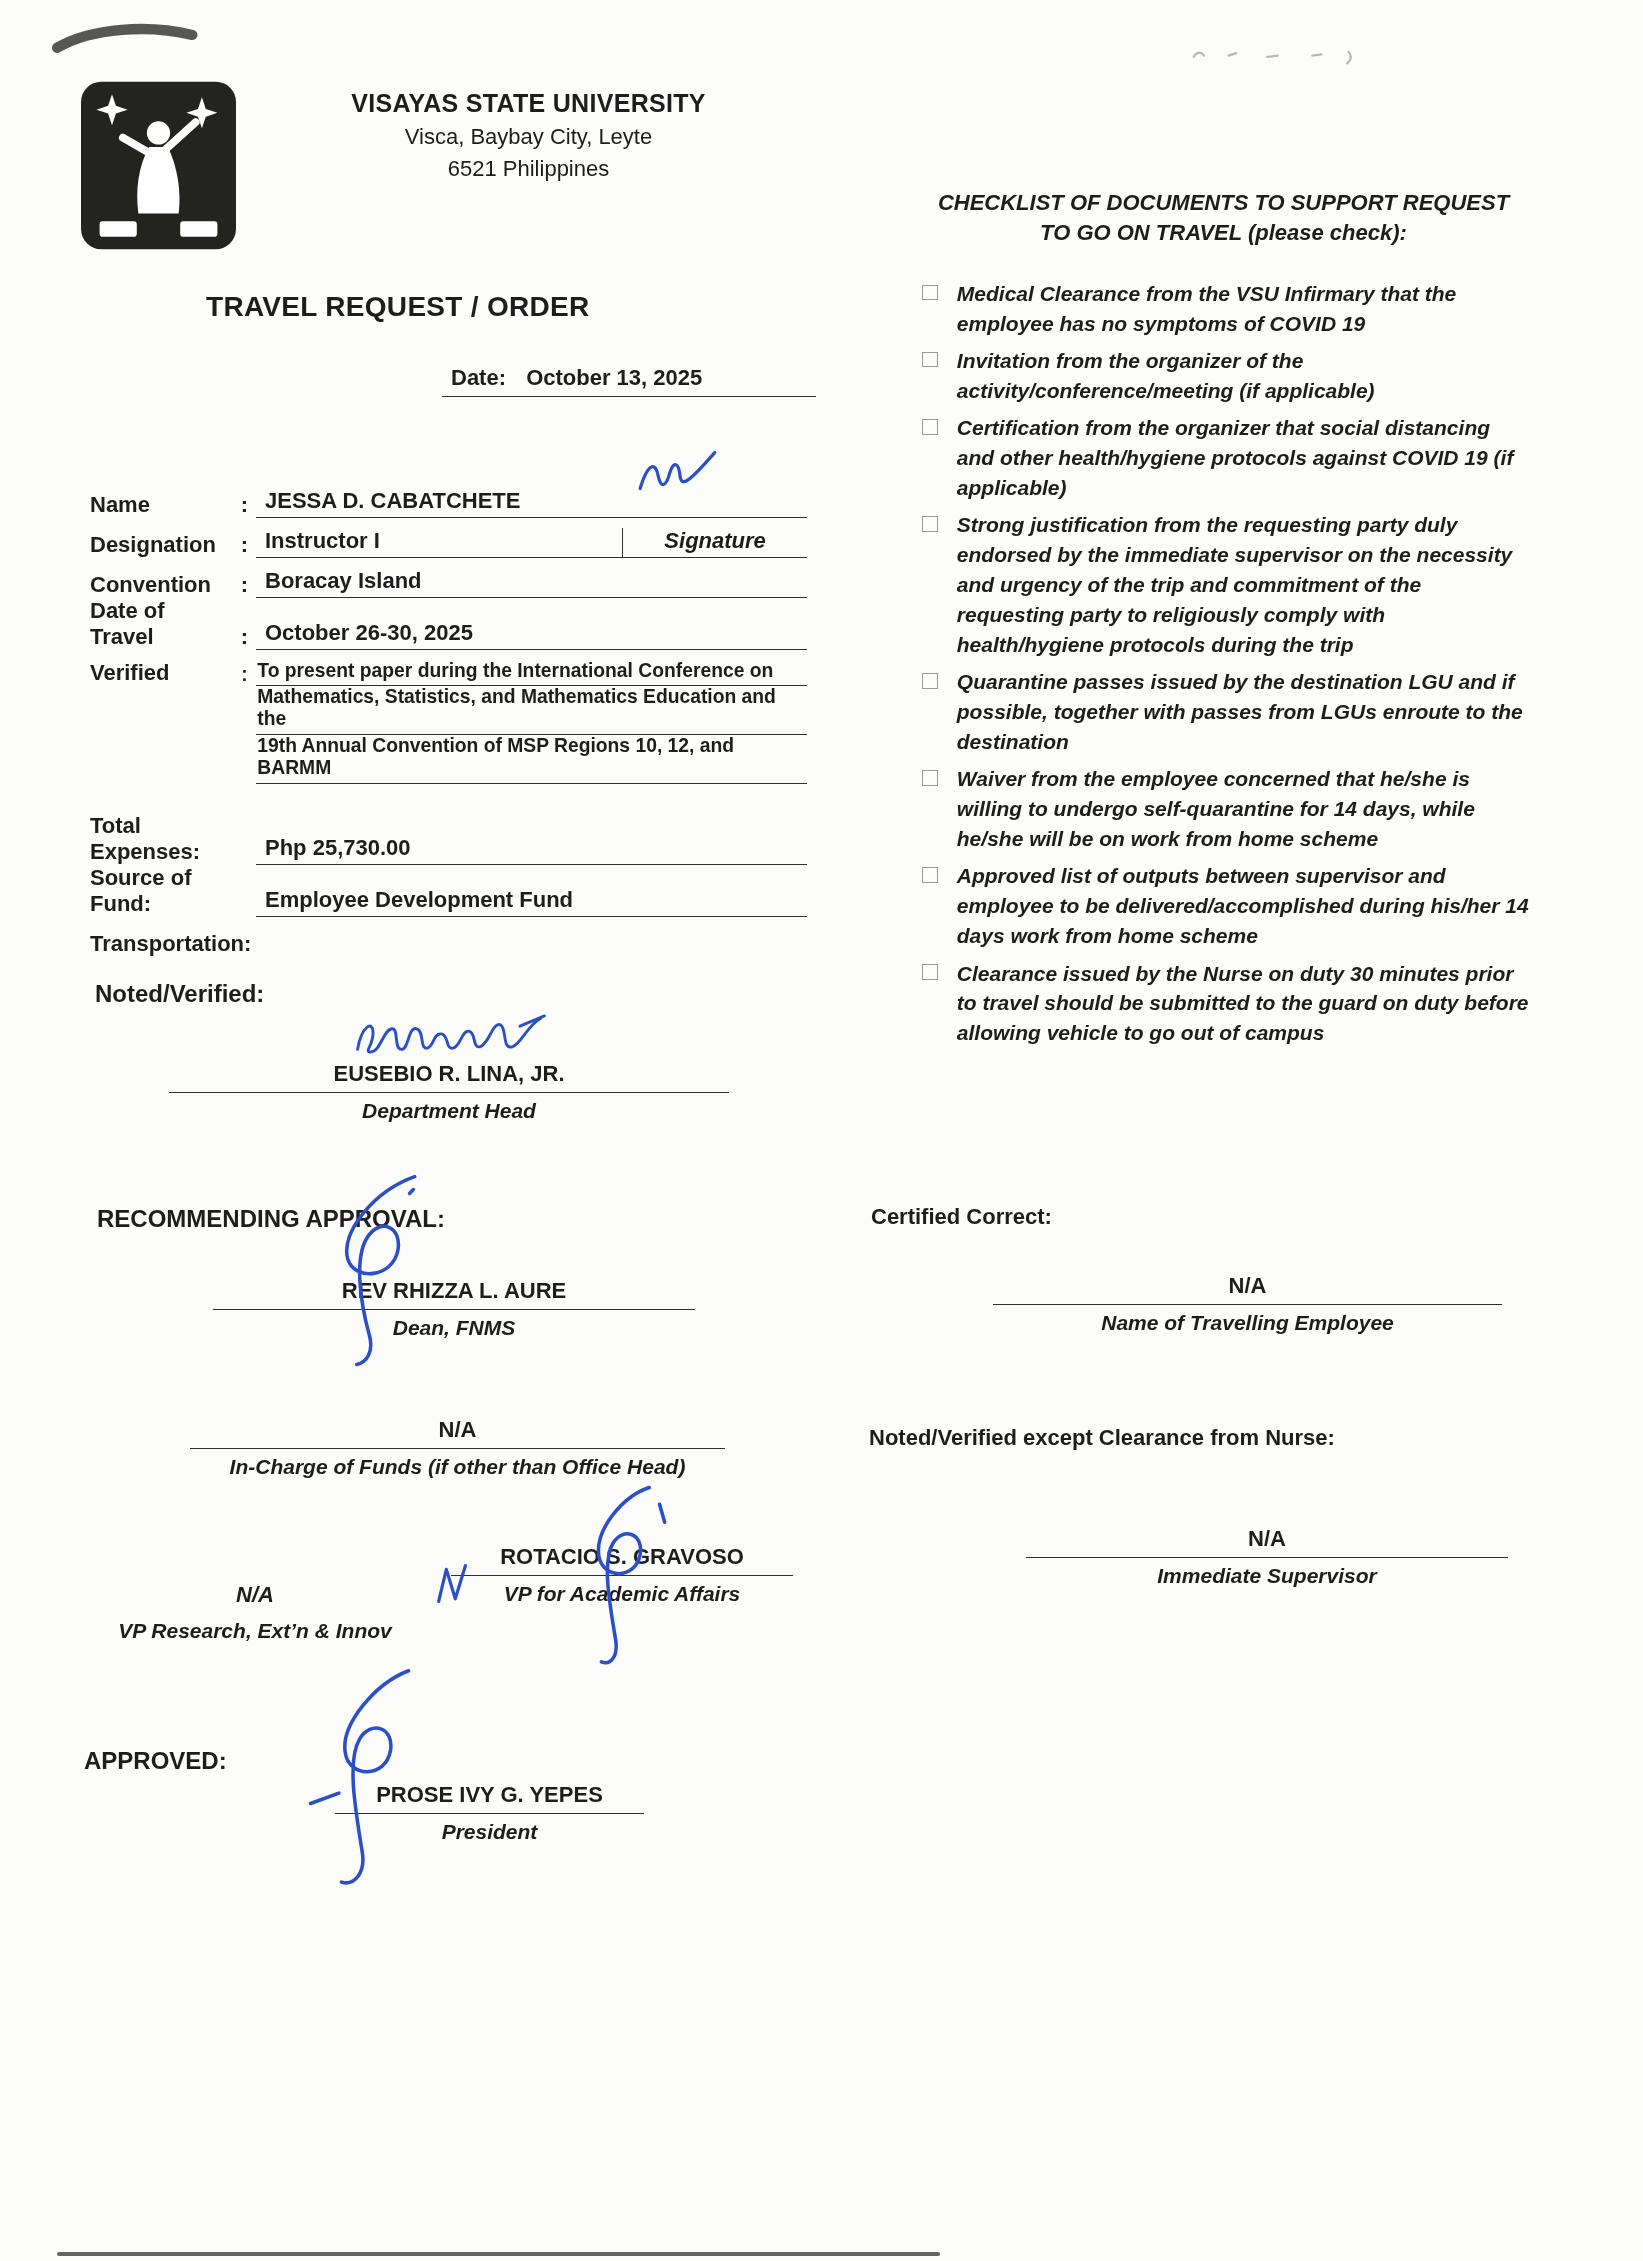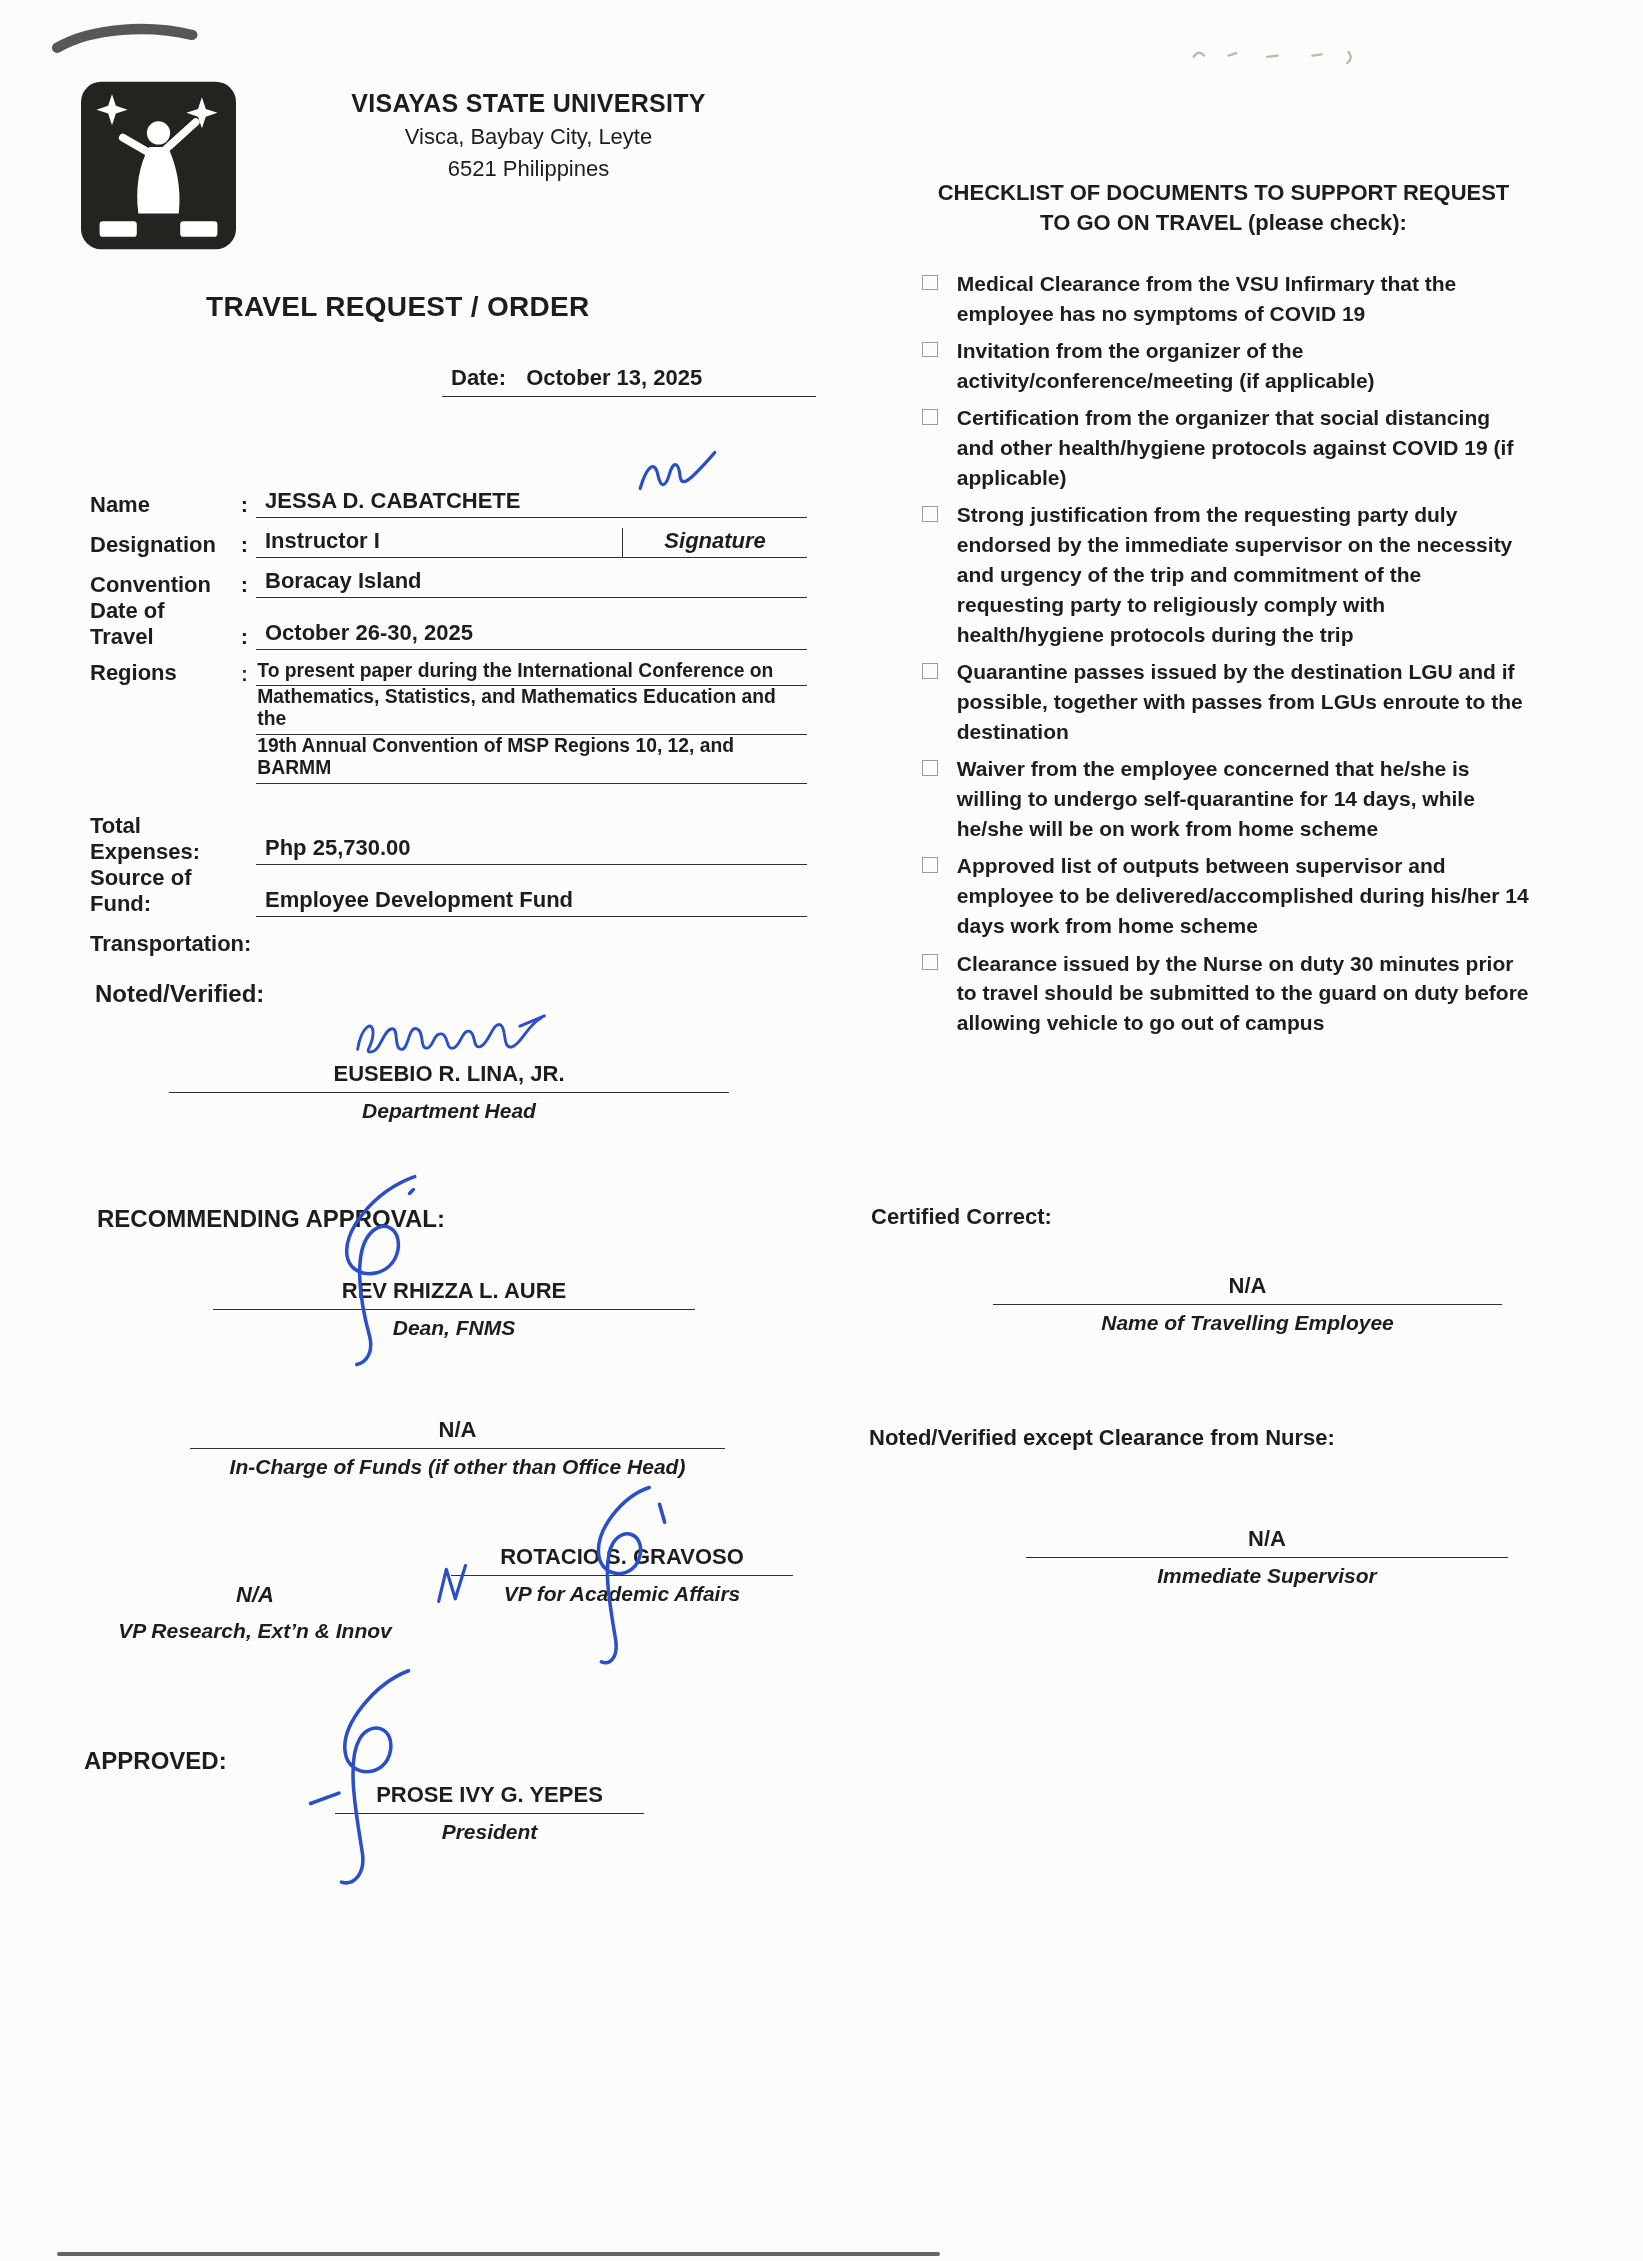--- a/index.html
+++ b/index.html
@@ -109,21 +109,21 @@
       <div class="flabel">Convention</div>
       <div class="fcolon">:</div>
       <div class="fvalue">Boracay Island</div>
     </div>
     <div class="frow">
       <div class="flabel">Date of Travel</div>
       <div class="fcolon">:</div>
       <div class="fvalue">October 26-30, 2025</div>
     </div>
     <div class="frow" style="min-height:36px;">
-      <div class="flabel">Regions</div>
+      <div class="flabel">Verified</div>
       <div class="fcolon purpose-line">:</div>
       <div class="fvalue purpose-line" style="padding-left:1.3px;">To present paper during the International Conference on</div>
     </div>
     <div class="purpose-indent">Mathematics, Statistics, and Mathematics Education and the</div>
     <div class="purpose-indent">19th Annual Convention of MSP Regions 10, 12, and BARMM</div>
   </div>
 
   <div class="abs totals" style="left:90px;top:813px;">
     <div class="trow">
       <div class="tlabel">Total Expenses:</div>
@@ -186,21 +186,21 @@
   </svg>
   <svg class="sig-svg" style="left:551px;top:1481px;" width="137" height="195" viewBox="0 0 212 302">
     <path d="M152 10 C110 24 68 76 74 116 C80 152 130 154 138 114 C144 82 112 70 96 96 C78 126 92 196 100 246 C104 272 92 286 78 280" stroke-width="5.5"></path>
     <path d="M168 36 l8 28" stroke-width="5.5"></path>
   </svg>
   <svg class="sig-svg" style="left:300px;top:1663px;" width="150" height="232" viewBox="0 0 232 360">
     <path d="M168 12 C116 32 62 96 70 140 C76 178 132 180 140 136 C146 100 110 88 92 118 C72 152 86 230 96 292 C102 326 84 346 64 340" stroke-width="5.5"></path>
     <path d="M16 218 L60 202" stroke-width="5.5"></path>
   </svg>
 
-  <div class="abs chk-wrap" style="left:882px;top:178px;">
+  <div class="abs chk-wrap" style="left:882px;top:188px;font-style:italic;">
     <div class="chk-title">
       <div>CHECKLIST OF DOCUMENTS TO SUPPORT REQUEST</div>
       <div>TO GO ON TRAVEL (please check):</div>
     </div>
     <ul class="chk-list">
       <li class="chk-item">
         <span class="chk-box"></span>
         <span class="chk-text">Medical Clearance from the VSU Infirmary that the employee has no symptoms of COVID 19</span>
       </li>
       <li class="chk-item">

